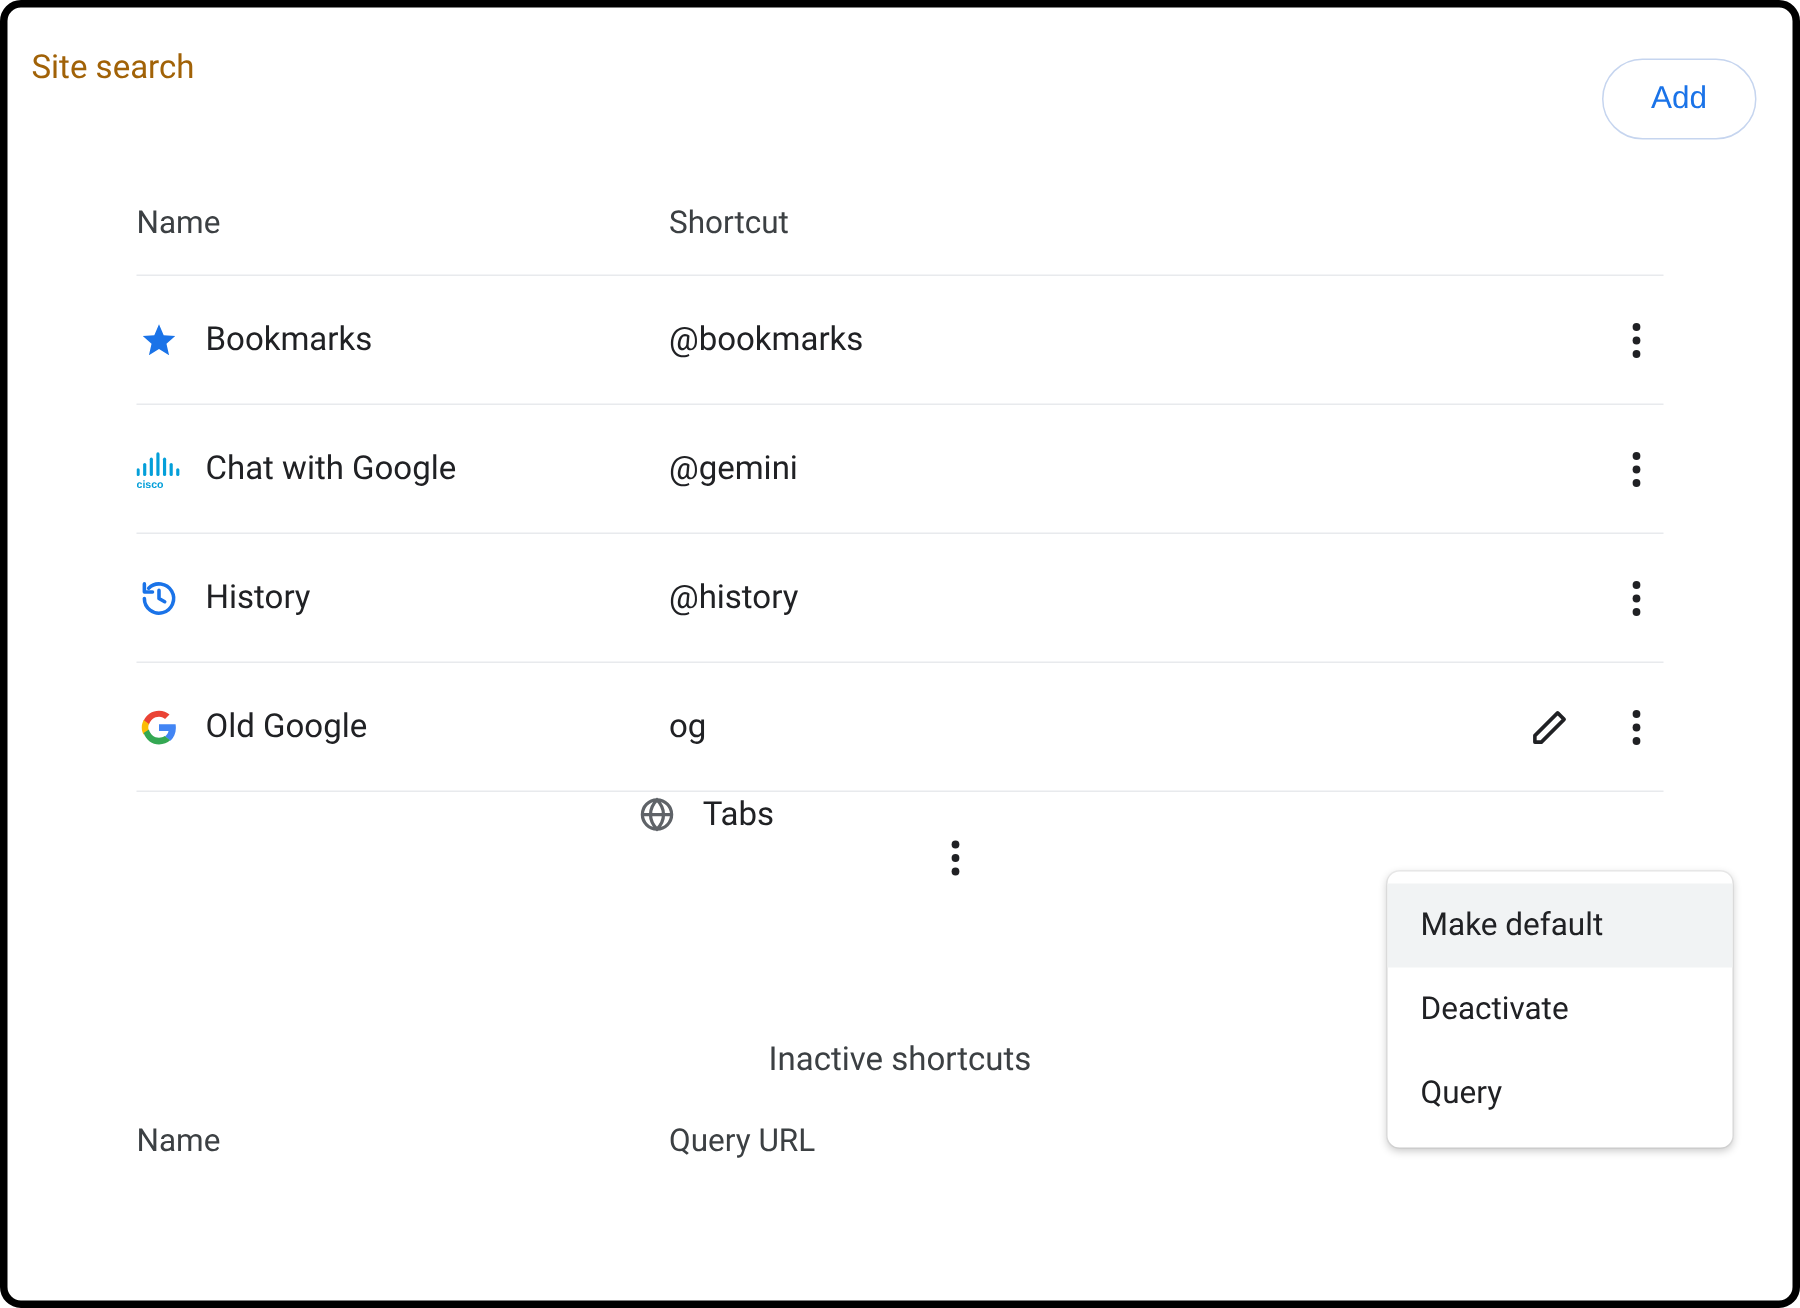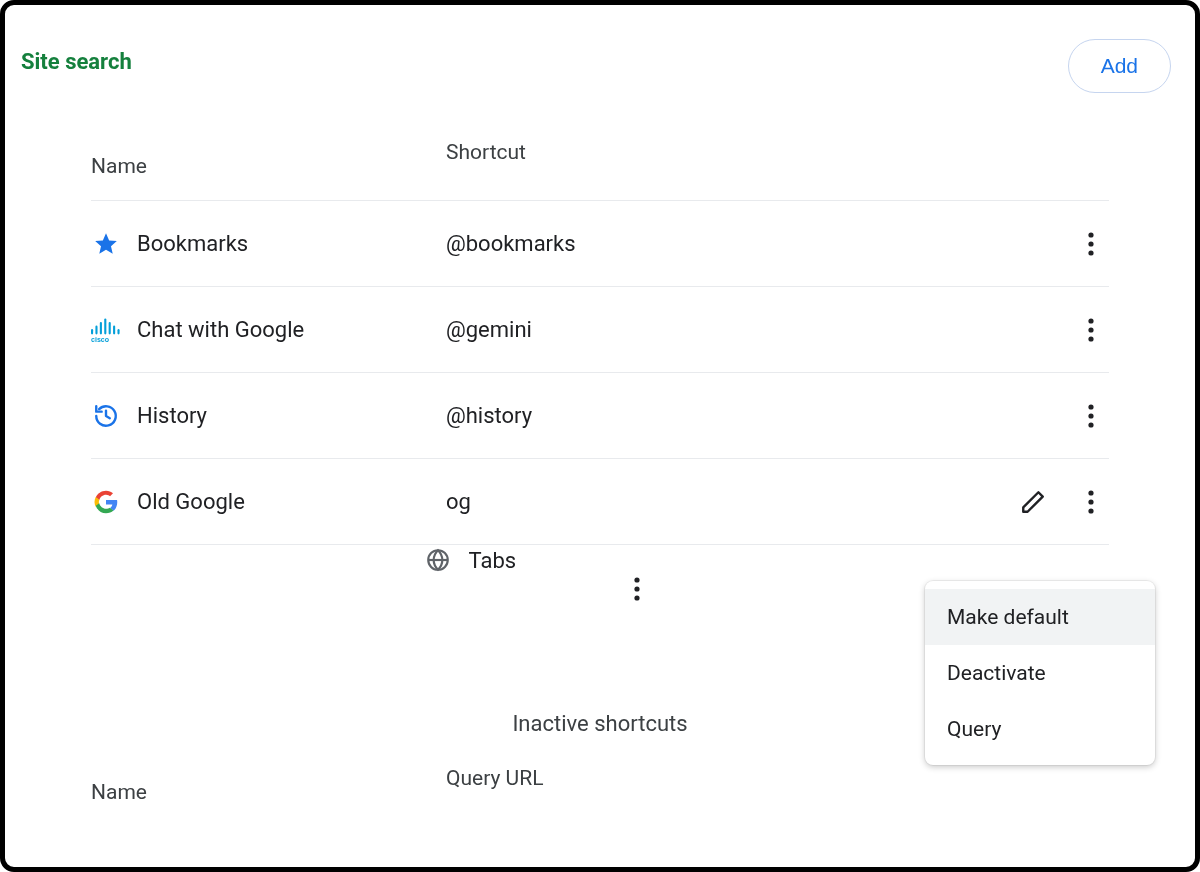--- a/index.html
+++ b/index.html
@@ -18,24 +18,23 @@
     position: relative;
     overflow: hidden;
   }
   .header-row {
     display: flex;
     align-items: flex-start;
     justify-content: space-between;
   }
   .section-title {
     font-size: 22px;
-    color: #15803d;
-    font-weight: 700;
+    color: #a16207;
+    font-weight: 400;
     margin-bottom: 22px;
-    margin-top: 16px;
   }
   .section-desc {
     font-size: 21.5px;
     color: #3c4043;
     line-height: 1.6;
     max-width: 1000px;
     font-weight: 400;
   }
   .add-btn {
     border: 1px solid #c6d5ef;
@@ -53,21 +52,21 @@
     margin-top: 44px;
     padding: 0 70px 0 70px;
   }
   .thead {
     display: flex;
     font-size: 21px;
     color: #3c4043;
     padding-bottom: 22px;
     border-bottom: 1px solid #e8eaed;
   }
-  .col-name { width: 355px; margin-top: 14px; }
+  .col-name { width: 355px; }
   .col-shortcut { flex: 1; }
   .col-actions { width: 110px; display:flex; justify-content:flex-end; align-items:center; gap: 30px;}
   .row {
     display: flex;
     align-items: center;
     height: 86px;
     border-bottom: 1px solid #e8eaed;
     font-size: 22px;
     color: #202124;
   }

